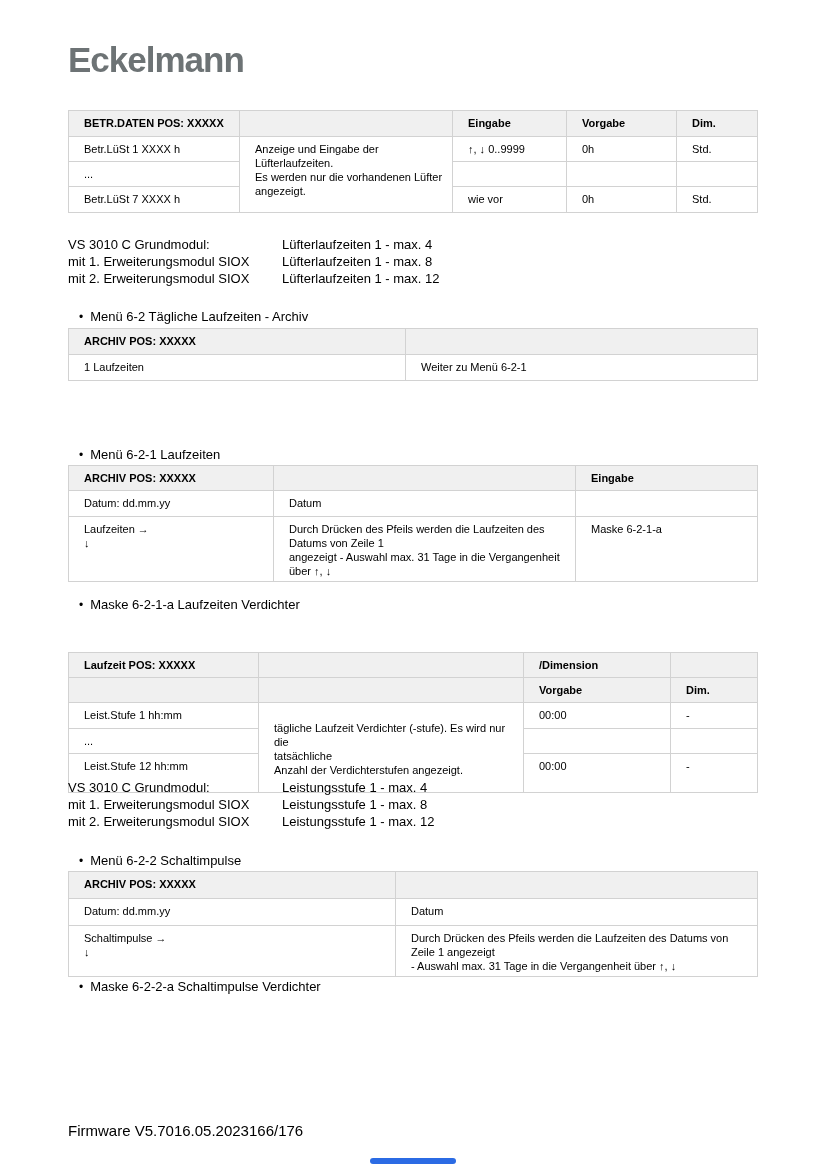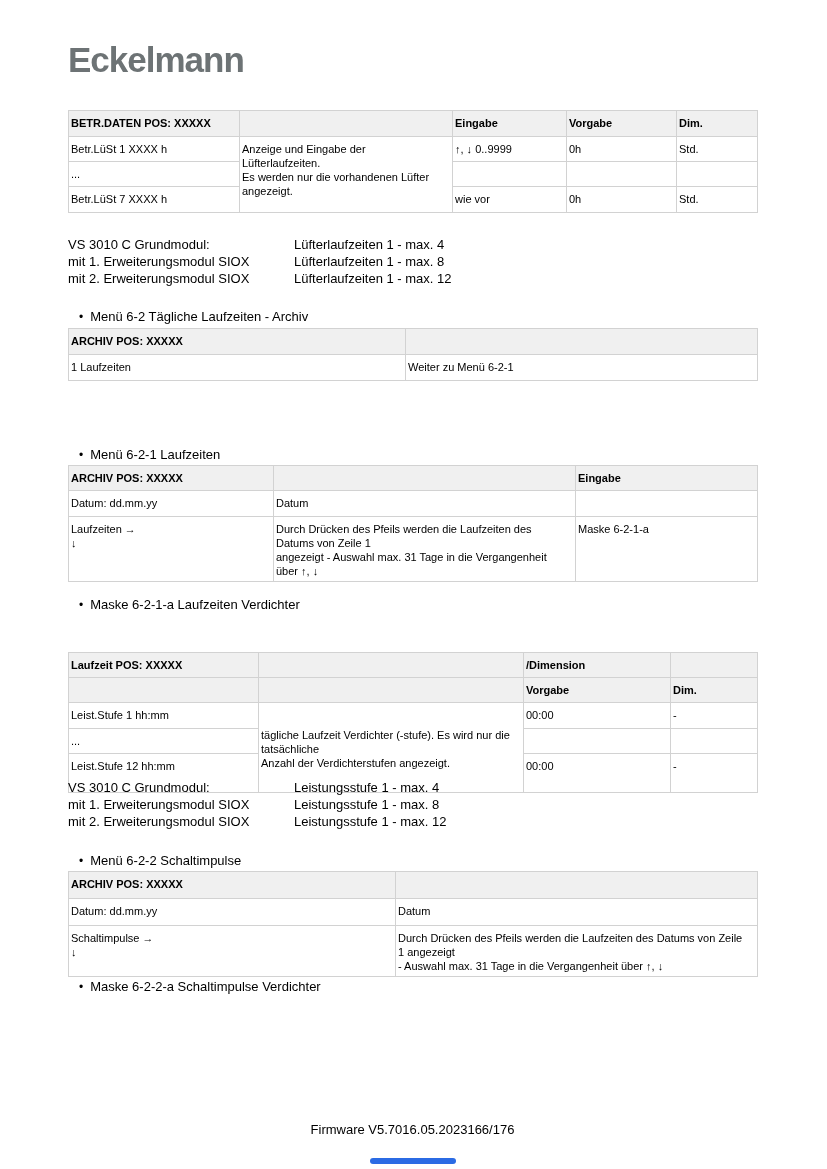--- a/index.html
+++ b/index.html
@@ -13,39 +13,39 @@
     left:68px; top:40px; font-size:35px; font-weight:700;
     letter-spacing:-1px; color:var(--logo-gray,#6d7375);
   }
   table.doc {
     position:absolute; left:68px; width:689px;
     border-collapse:collapse; table-layout:fixed;
     font-size:11px; line-height:14px;
   }
   table.doc td, table.doc th {
     border:1px solid var(--table-border,#d2d2d2);
-    padding:5px 7px 3px 2px; text-align:left; vertical-align:top;
+    padding:5px 7px 3px 15px; text-align:left; vertical-align:top;
     overflow:hidden;
   }
   table.doc th {
     background:var(--header-bg,#f0f0f0); font-weight:700;
   }
   .pre { white-space:pre-line;margin-top:36px; }
   .vmid { vertical-align:middle !important; }
   .vs-block {
     left:68px; font-size:13px; line-height:17px; display:grid;
-    grid-template-columns:214px auto; column-gap:12px;
+    grid-template-columns:214px auto; column-gap:0;
   }
   .bullet-line {
     left:79px; font-size:13px; display:flex; align-items:baseline; gap:7px;
   }
   .bullet-dot { font-size:12px; }
   .footer {
-    left:68px; top:1122px; width:689px; font-size:13px;
-    display:flex; justify-content:center; align-items:baseline;
+    left:68px; top:1122px; width:689px; font-size:15px;
+    display:flex; justify-content:flex-start; align-items:baseline;
   }
   .scroll-indicator {
     left:370px; top:1158px; width:86px; height:6px; border-radius:3px;
     background:var(--indicator-blue,#2b6be4);
   }
 </style>
 </head>
 <body>
 
 <div class="abs logo">Eckelmann</div>

